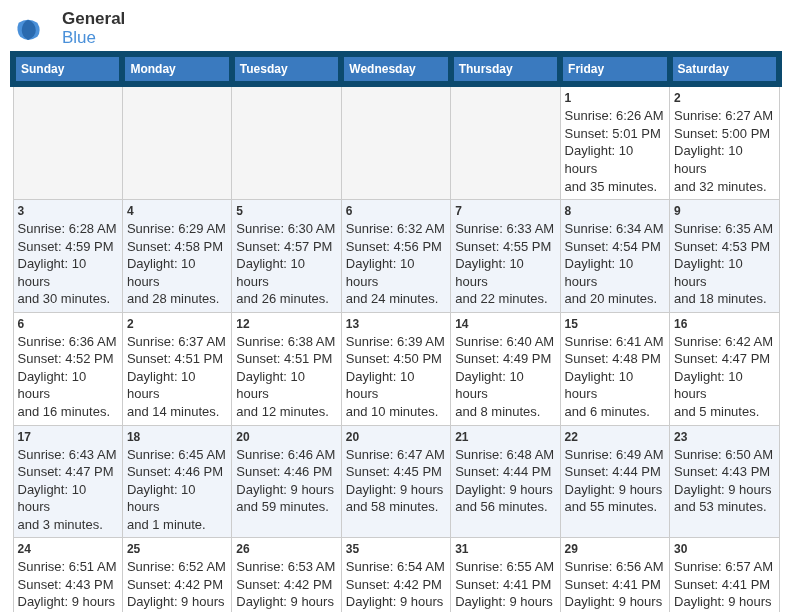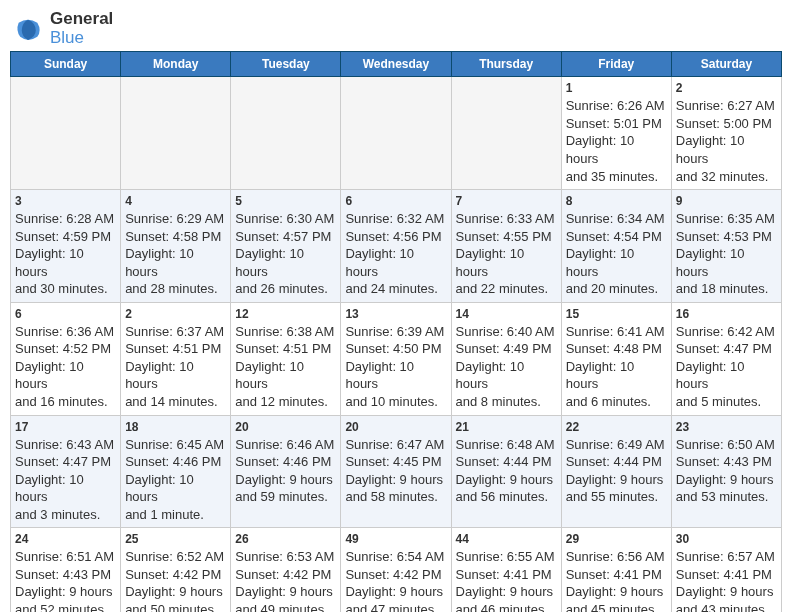--- a/index.html
+++ b/index.html
@@ -13,21 +13,21 @@
     .header-row {
       display: flex;
       align-items: flex-start;
       justify-content: space-between;
       margin-bottom: 4px;
       padding: 0 4px;
     }
     .logo-area {
       display: flex;
       align-items: center;
-      gap: 8px;
+      gap: 20px;
     }
     .logo-icon {
       width: 28px;
       height: 28px;
     }
     .title-area {
       text-align: right;
     }
     .calendar-title {
       font-size: 32px;
@@ -41,23 +41,23 @@
     .calendar-table {
       width: 100%;
       border-collapse: collapse;
       table-layout: fixed;
     }
     .calendar-table th {
       background-color: #3a7abf;
       color: #fff;
       font-size: 12px;
       font-weight: bold;
-      padding: 5px 16px;
-      text-align: center;
-      border: 1px solid #0c4a6e;
+      padding: 5px 5px;
+      text-align: left;
+      border: 6px solid #0c4a6e;
     }
     .calendar-table td {
       border: 1px solid #ccc;
       vertical-align: top;
       padding: 4px 4px;
       font-size: 10px;
       color: #333;
       height: 80px;
       background: #fff;
     }
@@ -226,25 +226,25 @@
         </td>
         <td>
           <span class="day-num">25</span>
           <div class="day-info">Sunrise: 6:52 AM<br>Sunset: 4:42 PM<br>Daylight: 9 hours<br>and 50 minutes.</div>
         </td>
         <td>
           <span class="day-num">26</span>
           <div class="day-info">Sunrise: 6:53 AM<br>Sunset: 4:42 PM<br>Daylight: 9 hours<br>and 49 minutes.</div>
         </td>
         <td>
-          <span class="day-num">49</span>
+          <span class="day-num">35</span>
           <div class="day-info">Sunrise: 6:54 AM<br>Sunset: 4:42 PM<br>Daylight: 9 hours<br>and 47 minutes.</div>
         </td>
         <td>
-          <span class="day-num">44</span>
+          <span class="day-num">31</span>
           <div class="day-info">Sunrise: 6:55 AM<br>Sunset: 4:41 PM<br>Daylight: 9 hours<br>and 46 minutes.</div>
         </td>
         <td>
           <span class="day-num">29</span>
           <div class="day-info">Sunrise: 6:56 AM<br>Sunset: 4:41 PM<br>Daylight: 9 hours<br>and 45 minutes.</div>
         </td>
         <td>
           <span class="day-num">30</span>
           <div class="day-info">Sunrise: 6:57 AM<br>Sunset: 4:41 PM<br>Daylight: 9 hours<br>and 43 minutes.</div>
         </td>

